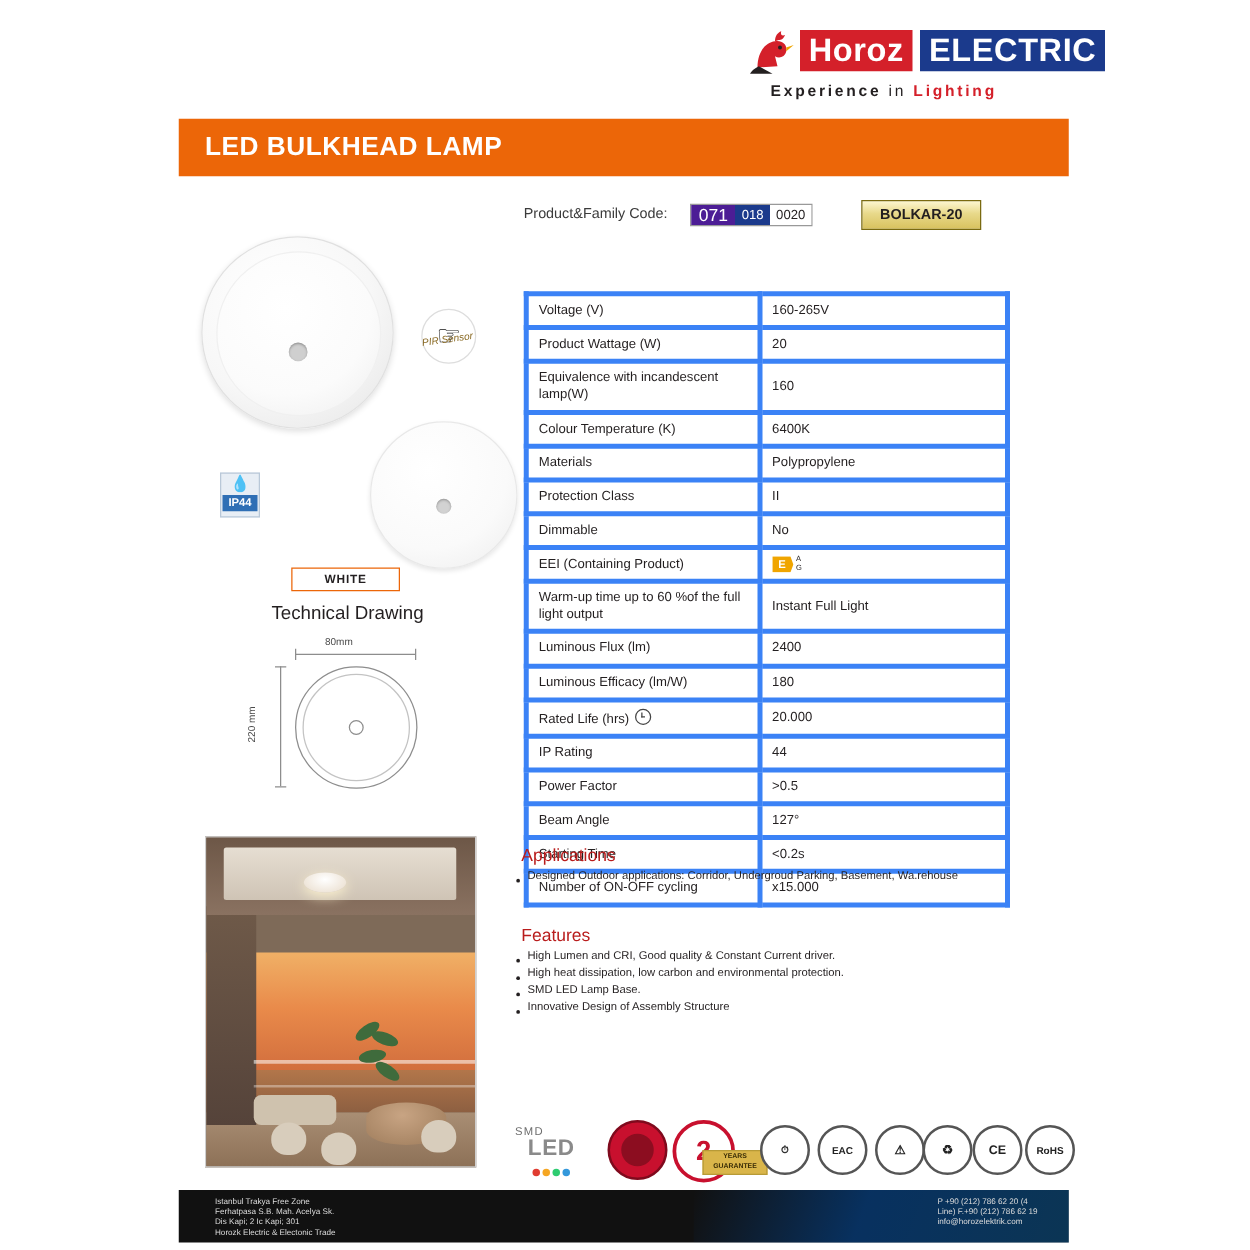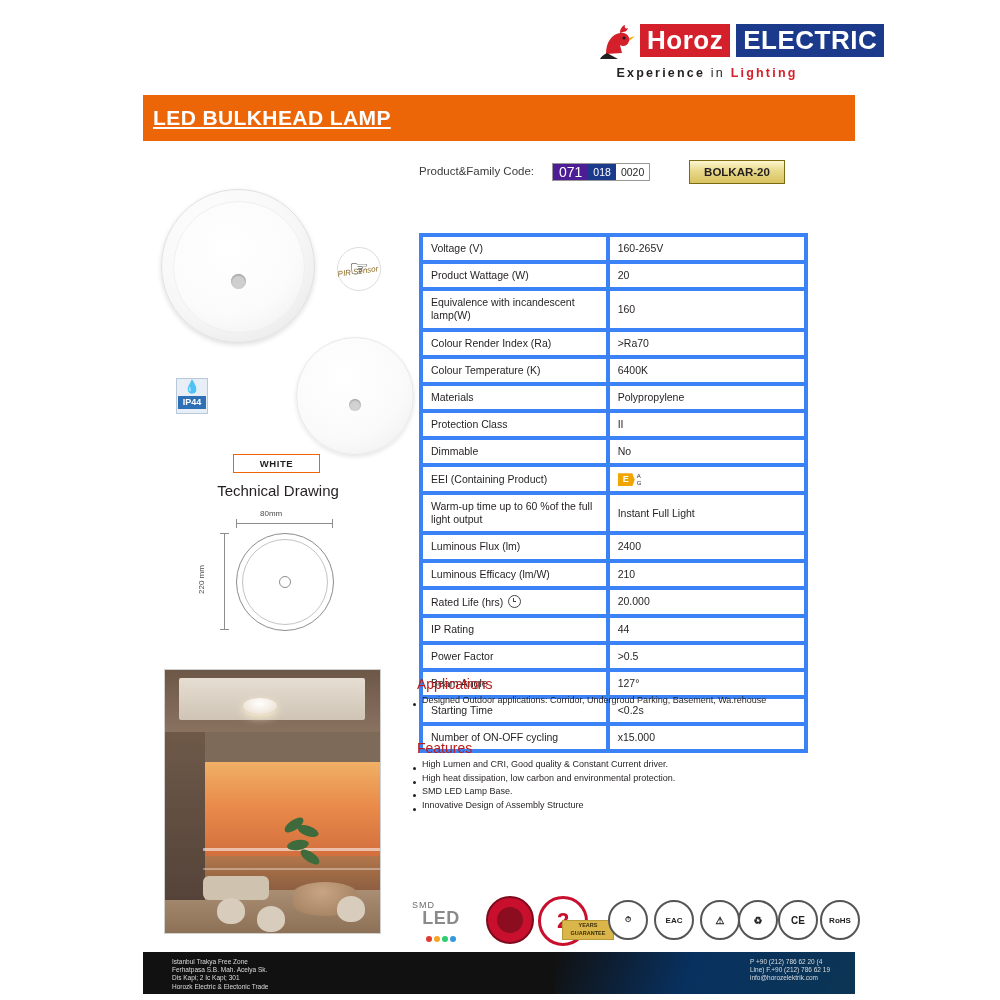--- a/index.html
+++ b/index.html
@@ -47,22 +47,21 @@
   .logo-slogan .in{color:#231f20;font-weight:normal;letter-spacing:2.2px}
   .logo-slogan .lighting{color:#d4202a;}
 
   
   .title-bar{
     position:absolute;left:143px;top:95px;width:712px;height:46px;
     background:#ec6608;display:flex;align-items:center;
   }
   .title-bar .t{
     color:#ffffff;font-size:21px;font-weight:bold;letter-spacing:0.4px;
-    margin-left:10px;
-    text-decoration:underline;
+    margin-left:21px;
   }
 
   
   .code-label{
     position:absolute;left:419px;top:165px;font-size:11.5px;color:#3b3b3b;
   }
   .code-chip{
     position:absolute;left:552px;top:163px;height:16px;
     border:1px solid #999;display:flex;align-items:stretch;background:#fff;
   }
@@ -361,24 +360,20 @@
         </tr>
       <tr>
           <td class="k">Product Wattage (W)</td>
           <td class="v">20</td>
         </tr>
       <tr>
           <td class="k">Equivalence with incandescent lamp(W)</td>
           <td class="v">160</td>
         </tr>
       <tr>
-          <td class="k">Colour Render Index (Ra)</td>
-          <td class="v">&gt;Ra70</td>
-        </tr>
-      <tr>
           <td class="k">Colour Temperature (K)</td>
           <td class="v">6400K</td>
         </tr>
       <tr>
           <td class="k">Materials</td>
           <td class="v">Polypropylene</td>
         </tr>
       <tr>
           <td class="k">Protection Class</td>
           <td class="v">II</td>
@@ -402,21 +397,21 @@
       <tr>
           <td class="k">Warm-up time up to 60 %of the full light output</td>
           <td class="v">Instant Full Light</td>
         </tr>
       <tr>
           <td class="k">Luminous Flux (lm)</td>
           <td class="v">2400</td>
         </tr>
       <tr>
           <td class="k">Luminous Efficacy (lm/W)</td>
-          <td class="v">210</td>
+          <td class="v">180</td>
         </tr>
       <tr>
         <td class="k"><span>Rated Life (hrs)</span><span class="clock"></span></td>
         <td class="v">20.000</td>
       </tr>
       <tr>
           <td class="k">IP Rating</td>
           <td class="v">44</td>
         </tr>
       <tr>

